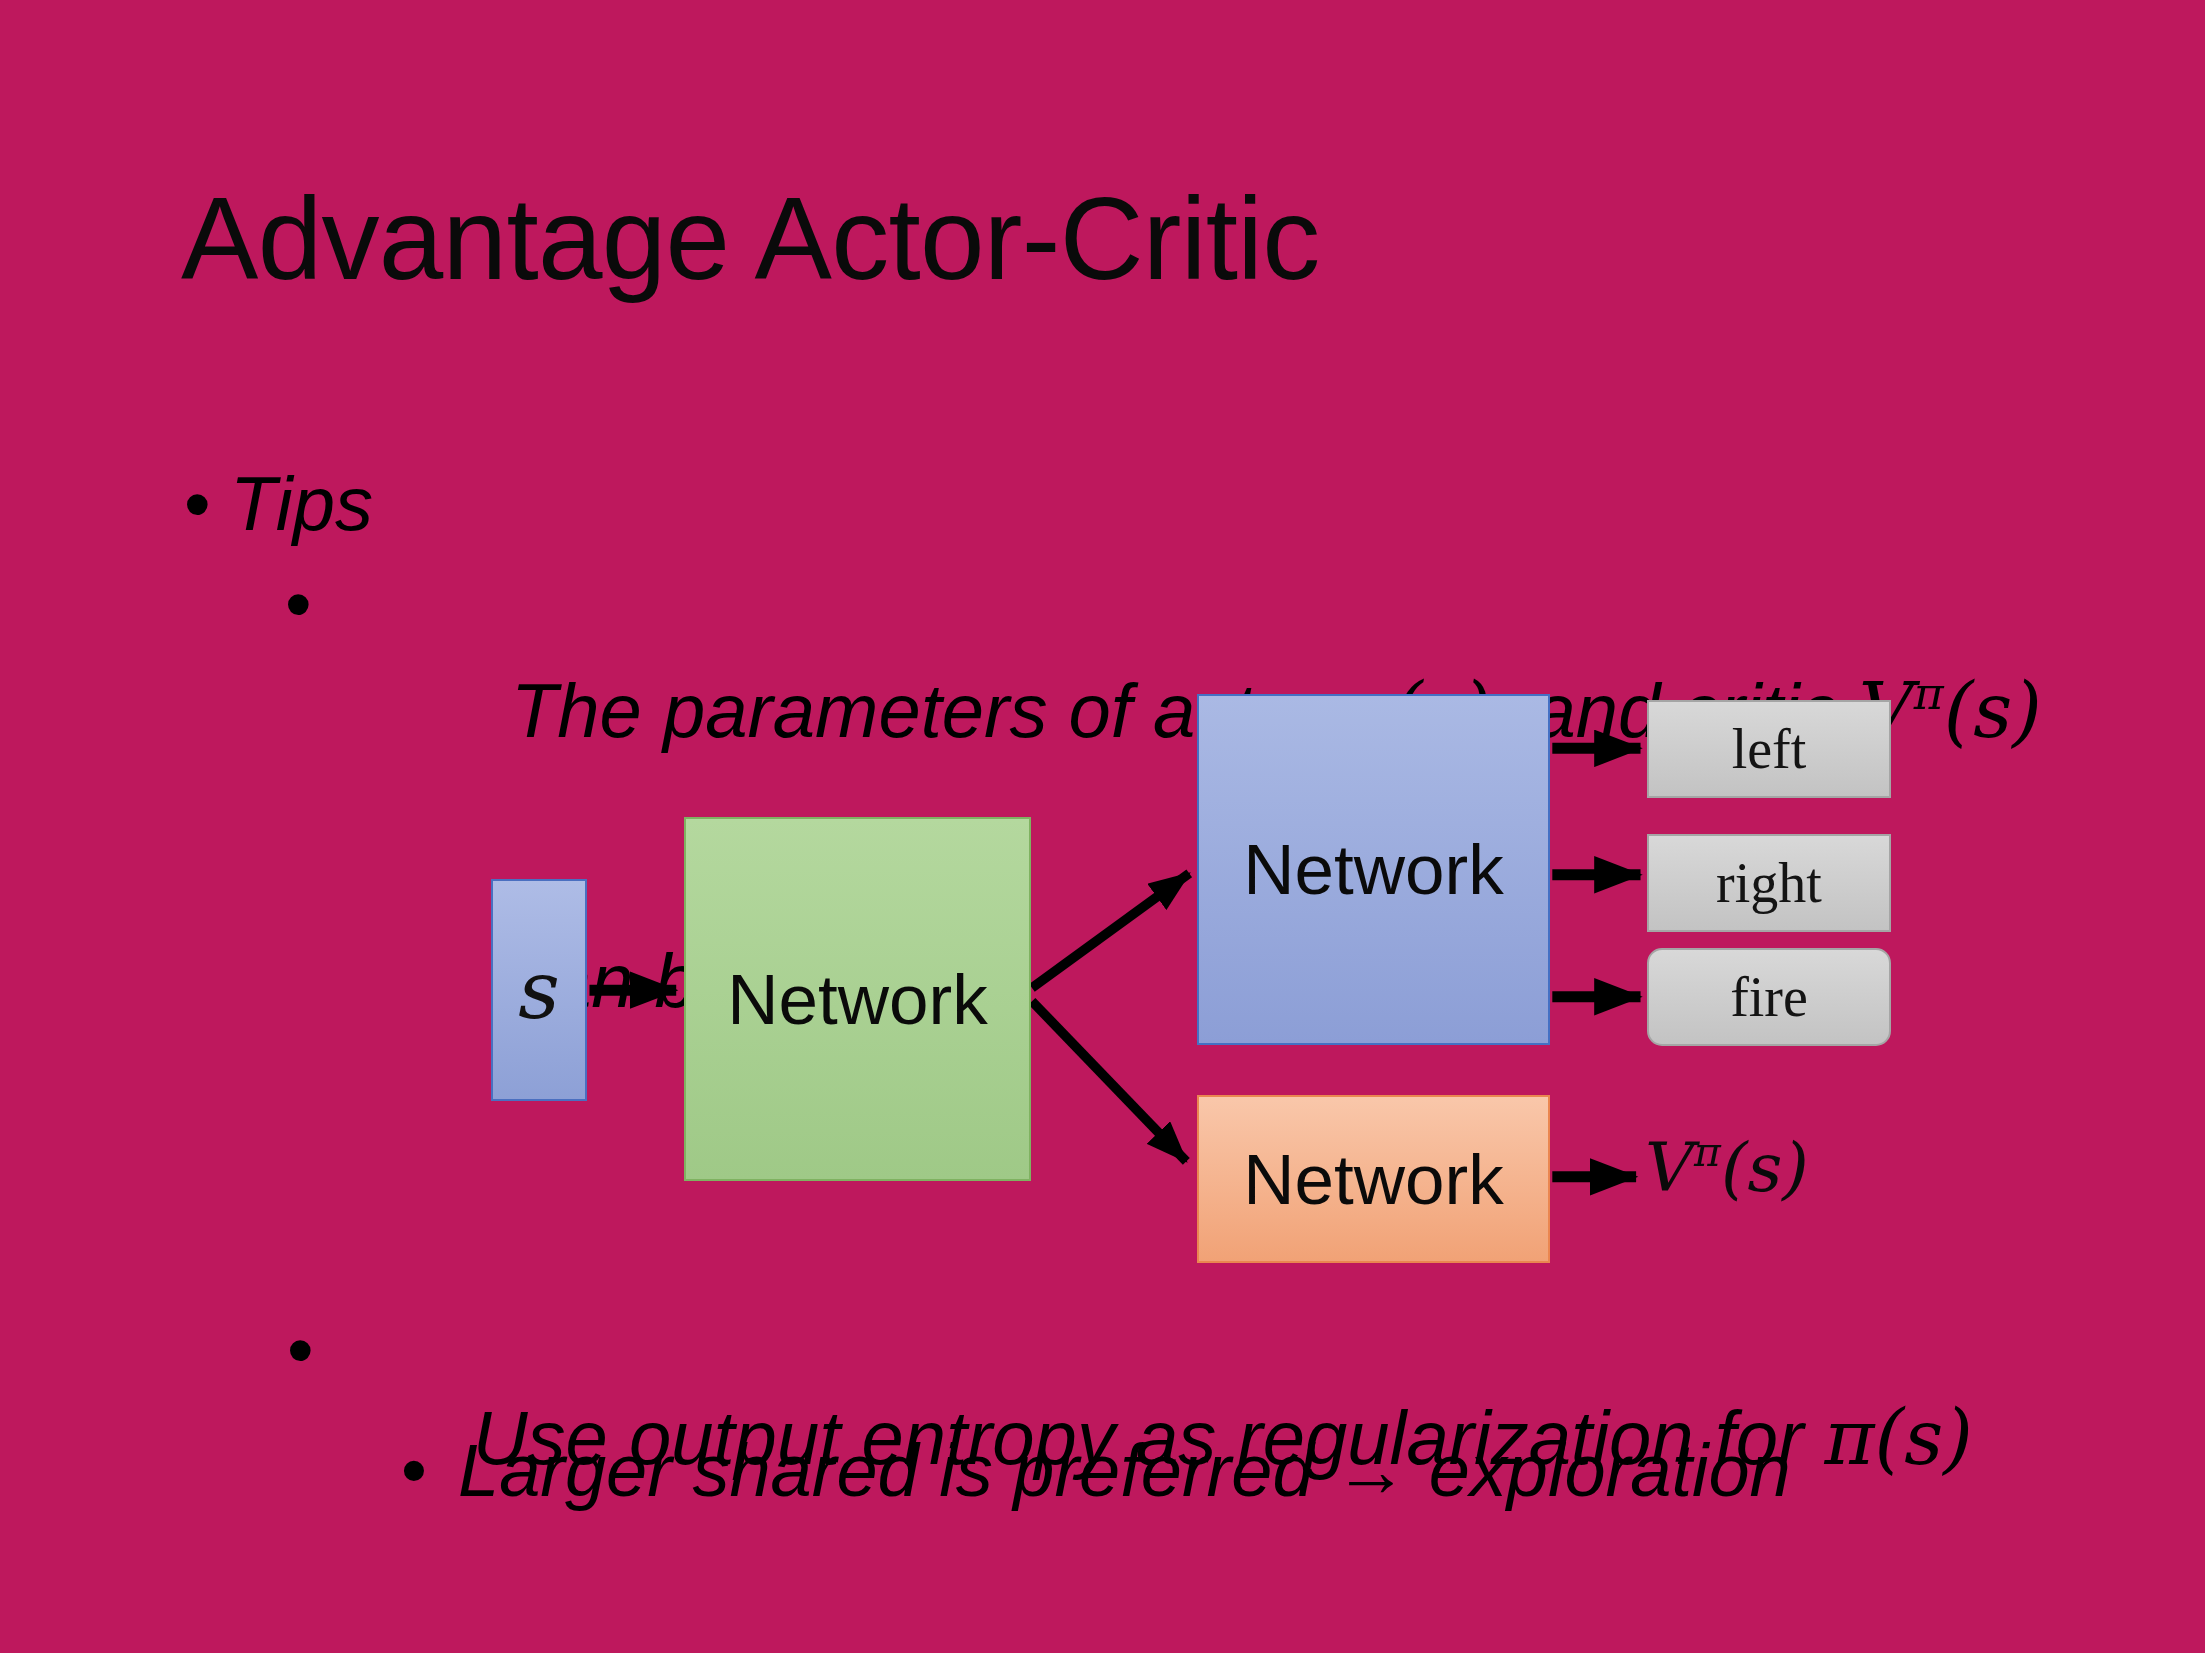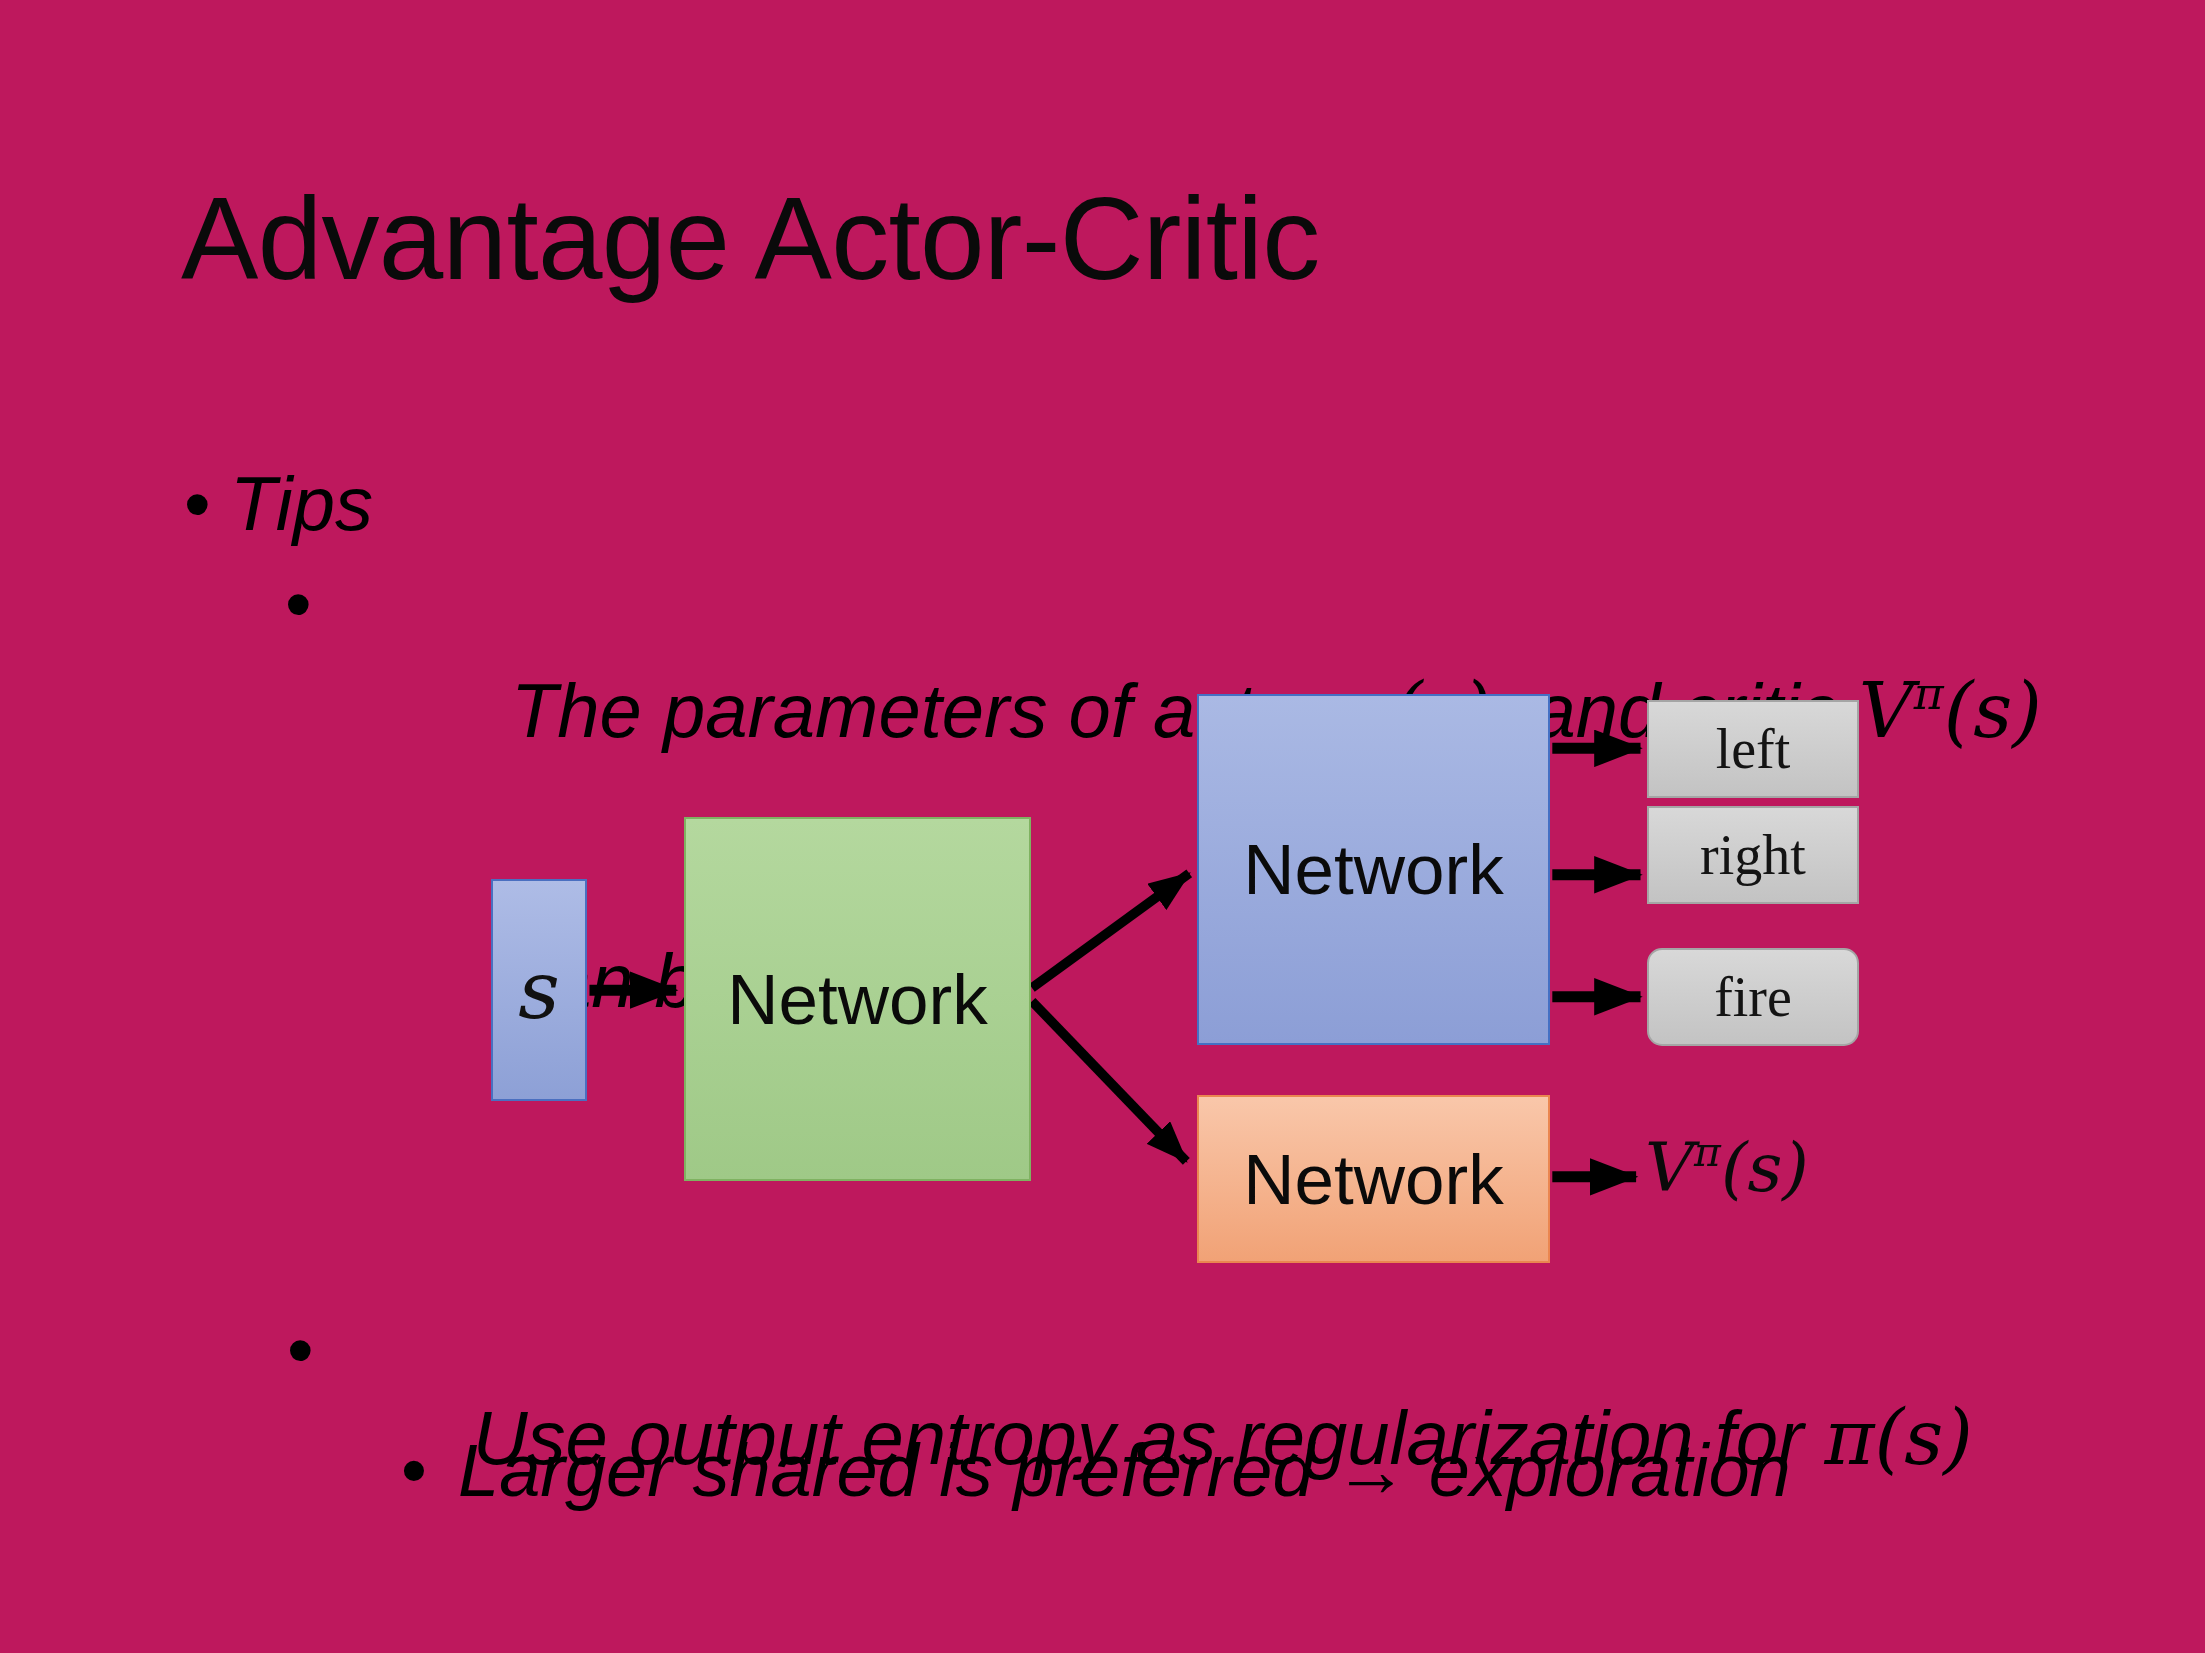--- a/index.html
+++ b/index.html
@@ -48,27 +48,27 @@
     border:2.9px solid var(--actor_border,#4470c4);
     font-size:71px;color:#0a0a0a;
   }
   #critic-box{
     left:1197px;top:1095px;width:353px;height:168px;
     background:linear-gradient(180deg,var(--critic_fill_top,#f9c7aa),var(--critic_fill_bottom,#f1a276));
     border:2.2px solid var(--critic_border,#ea8650);
     font-size:71px;color:#0a0a0a;
   }
   .action-box{
-    left:1647px;width:212px;height:98px;
+    left:1647px;width:244px;height:98px;
     background:linear-gradient(180deg,var(--action_fill_top,#d8d8d8),var(--action_fill_bottom,#c3c3c3));
     border:2.2px solid var(--action_border,#a5a5a5);
     font-family:"Liberation Serif",serif;font-size:56px;color:#141414;
   }
   #action-left{top:700px;}
-  #action-right{top:806px;}
+  #action-right{top:834px;}
   #action-fire{top:948px;border-radius:15px;}
   #value-label{
     position:absolute;left:1645px;top:1128px;font-size:68px;color:#0a0a0a;white-space:nowrap;
   }
   #arrows{position:absolute;left:0;top:0;width:2205px;height:1654px;pointer-events:none;}
   #arrows line{stroke:var(--arrow,#000);}
 </style>
 </head>
 <body>
 

